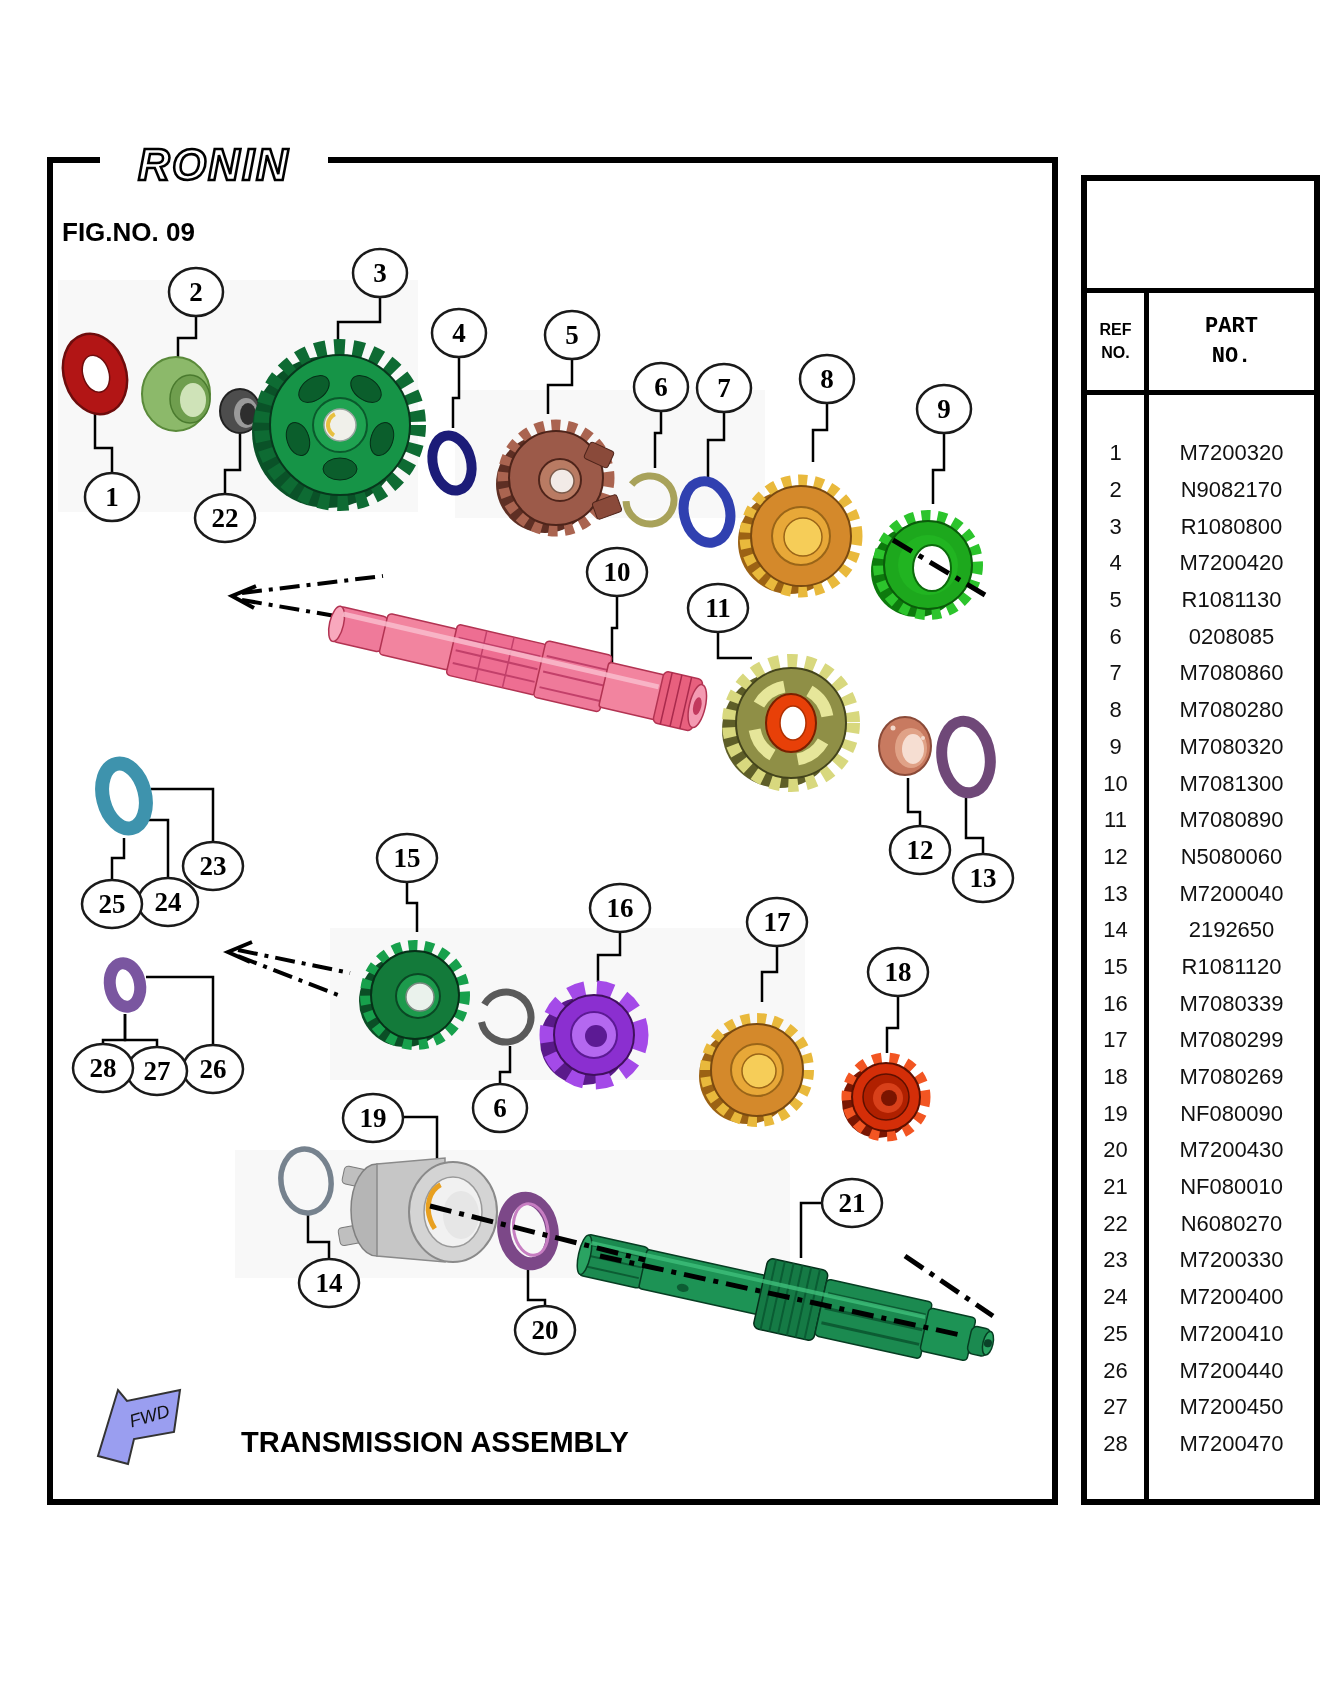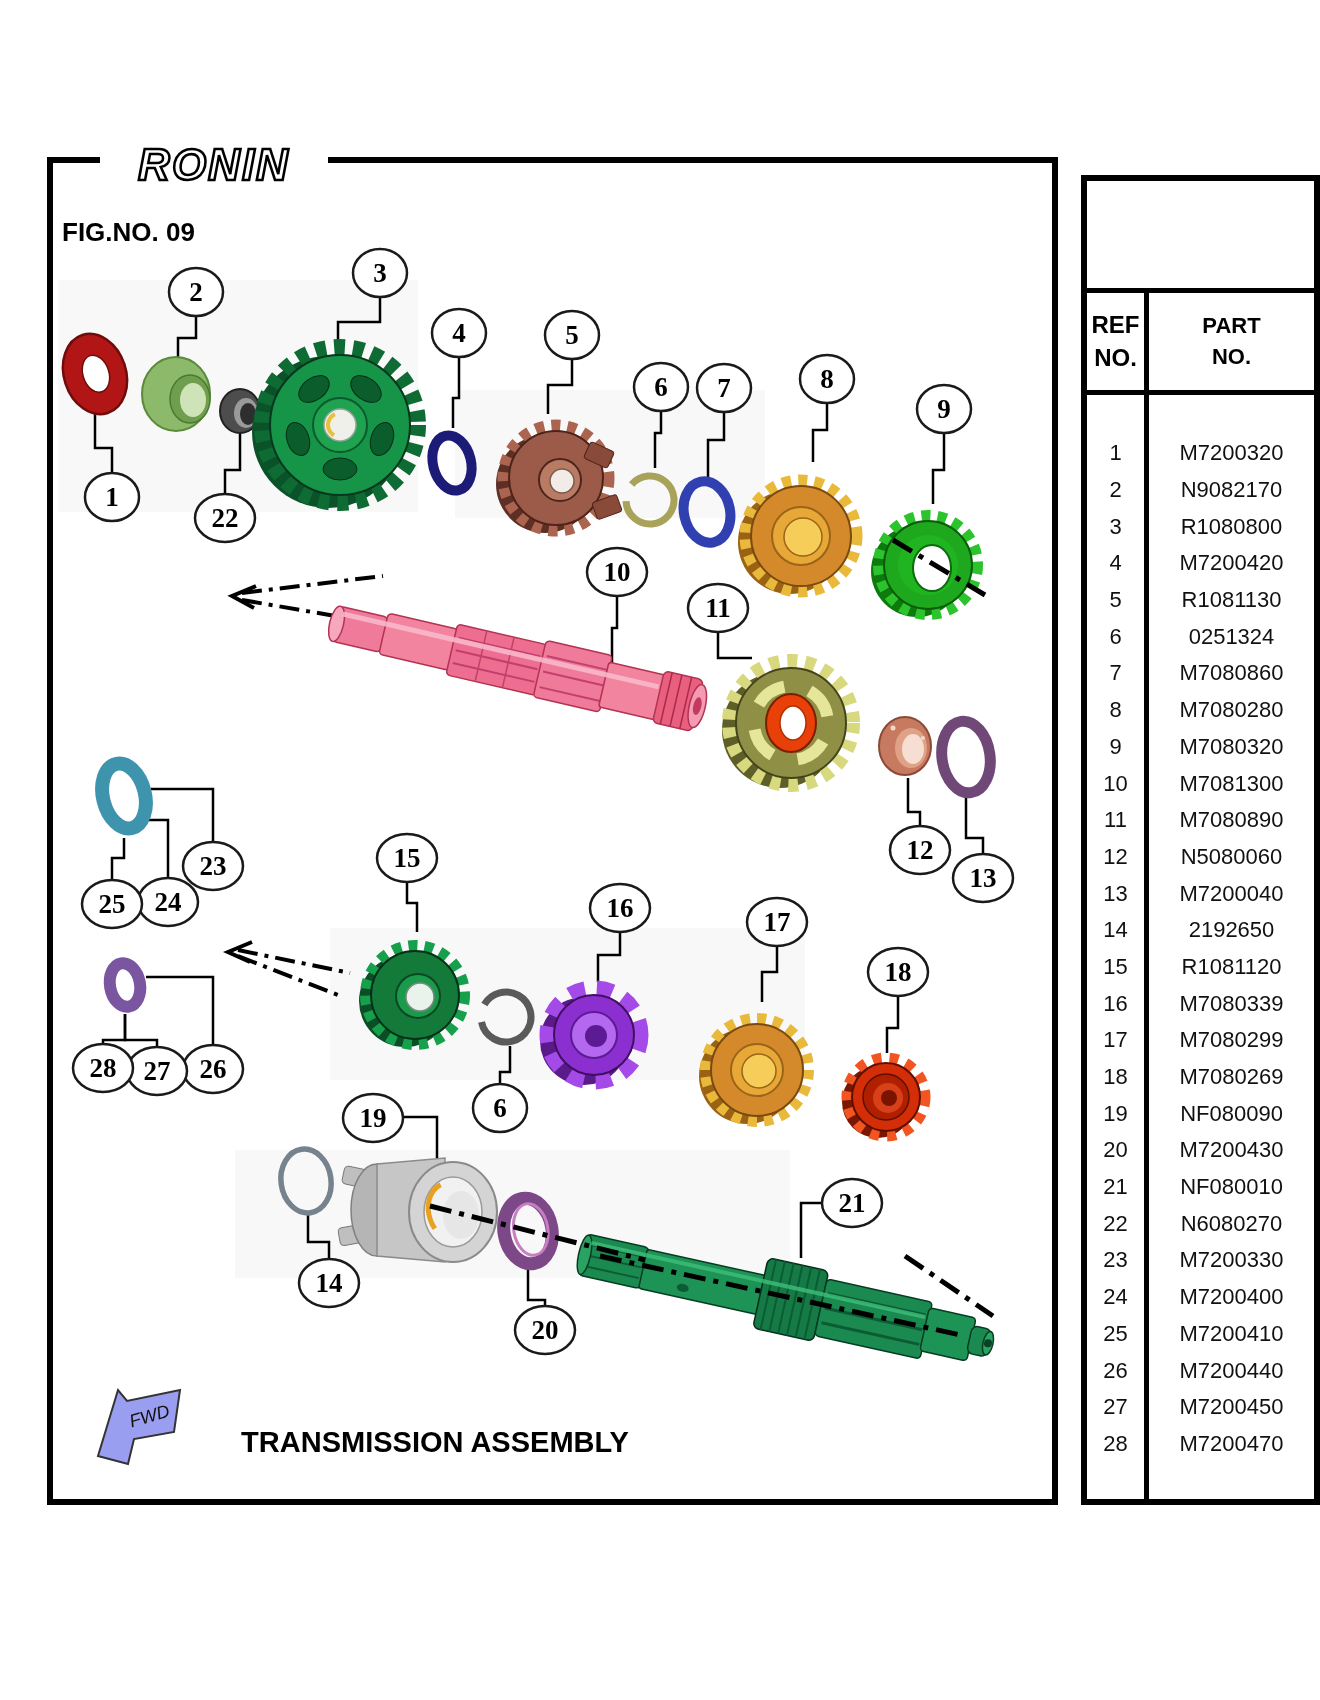--- a/index.html
+++ b/index.html
@@ -8,22 +8,22 @@
   svg text{user-select:none;}
 
   
   .parts-table{position:absolute;left:1081px;top:175px;width:239px;height:1330px;
     border:6px solid #000;box-sizing:border-box;background:#fff;
     display:flex;flex-direction:column;}
   .tbl-topbox{height:107px;border-bottom:5px solid #000;}
   .tbl-head{display:flex;height:97px;border-bottom:5px solid #000;
     font-weight:bold;font-size:22px;text-align:center;color:#000;}
   .th{display:flex;flex-direction:column;justify-content:center;gap:5px;}
-  .th.ref{width:57px;border-right:5px solid #000;font-size:24px;align-items:center;}
-  .th.part{flex:1;}
+  .th.ref{width:57px;border-right:5px solid #000;font-size:16px;align-items:center;}
+  .th.part{flex:1;font-family:Liberation Mono, monospace;}
   .tbl-body{flex:1;display:flex;overflow:hidden;}
   .col{box-sizing:border-box;padding-top:40px;}
   .refcol{width:62px;border-right:5px solid #000;}
   .partcol{flex:1;}
   .tcell{height:36.7px;display:flex;align-items:center;justify-content:center;
     font-size:22px;color:#111;}
 </style>
 </head>
 <body>
 
@@ -485,21 +485,21 @@
   <div class="tcell">M7200320</div>
 
   <div class="tcell">N9082170</div>
 
   <div class="tcell">R1080800</div>
 
   <div class="tcell">M7200420</div>
 
   <div class="tcell">R1081130</div>
 
-  <div class="tcell">0251324</div>
+  <div class="tcell">0208085</div>
 
   <div class="tcell">M7080860</div>
 
   <div class="tcell">M7080280</div>
 
   <div class="tcell">M7080320</div>
 
   <div class="tcell">M7081300</div>
 
   <div class="tcell">M7080890</div>

